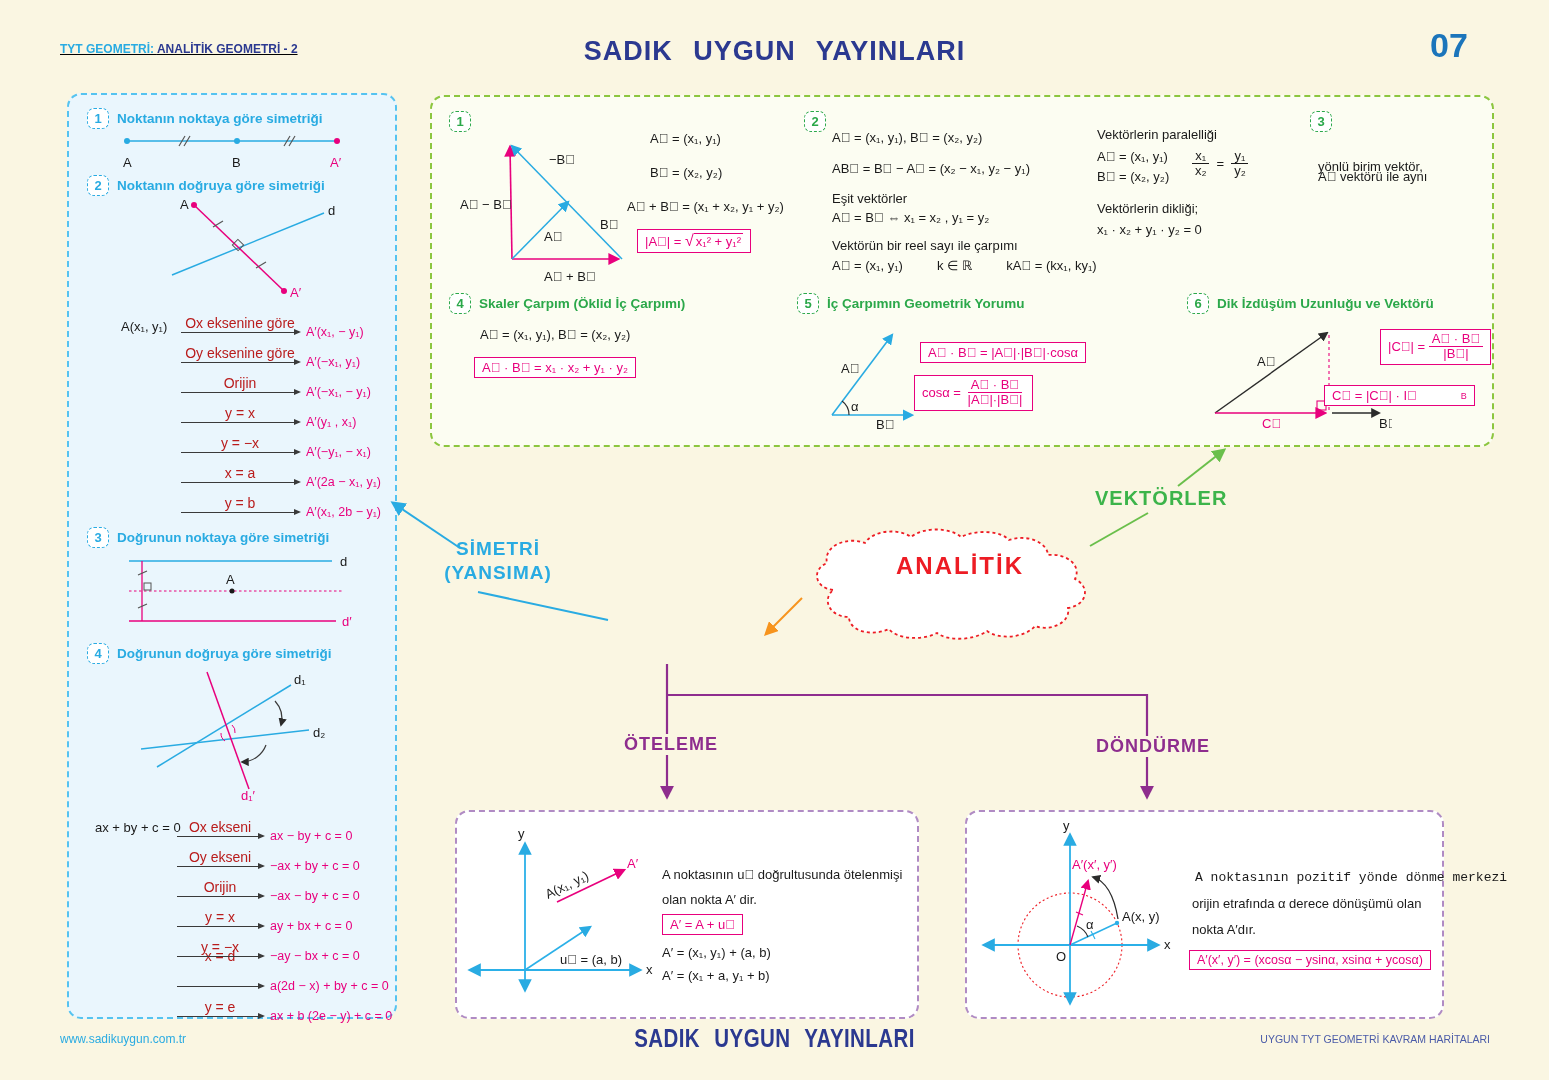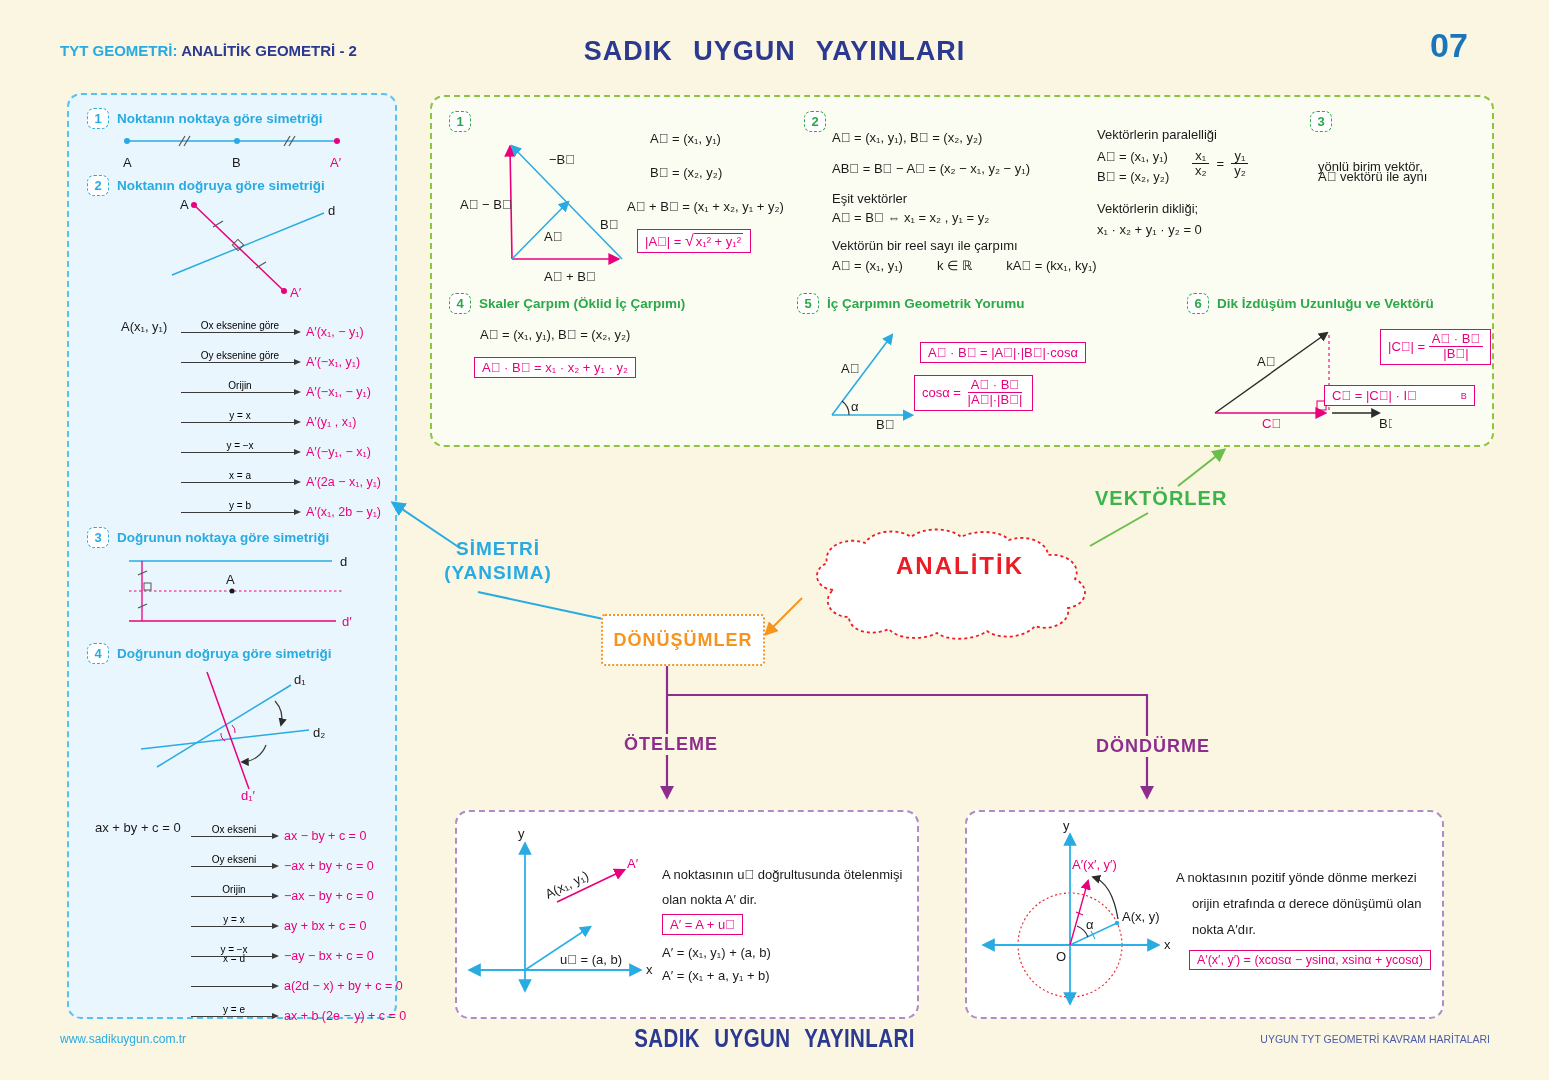--- a/index.html
+++ b/index.html
@@ -17,21 +17,21 @@
   .badge.green{color:#2BA84A;border-color:#2BA84A;}
   .sec-head{position:absolute;display:flex;align-items:center;gap:8px;}
   .sec-title{font-weight:bold;font-size:13.5px;}
   .sec-title.blue{color:#29ABE2;}
   .sec-title.green{color:#2BA84A;}
   .formula{font-size:13px;color:#1a1a1a;white-space:nowrap;}
   .pbox{display:inline-flex;align-items:center;border:1.3px solid #E8007D;color:#E8007D;
         padding:2px 7px;background:#fff;font-size:13px;white-space:nowrap;}
   .trow{display:flex;align-items:flex-end;height:30px;}
   .tlabelarrow{display:flex;flex-direction:column;align-items:center;}
-  .tlabel{font-size:10px;color:#000000;line-height:1.15;white-space:nowrap;}
+  .tlabel{font-size:14px;color:#b91c1c;line-height:1.15;white-space:nowrap;}
   .tarrow{width:100%;height:0;border-bottom:1.3px solid #3a3a3a;position:relative;margin-top:1px;}
   .tarrow::after{content:'';position:absolute;right:-2px;top:-3.5px;border-left:7px solid #3a3a3a;
         border-top:3.5px solid transparent;border-bottom:3.5px solid transparent;}
   .tresult{color:#E8007D;font-size:12.5px;margin-left:7px;position:relative;top:6px;white-space:nowrap;}
   .frac{display:inline-flex;flex-direction:column;align-items:center;line-height:1.1;vertical-align:middle;}
   .frac .fnum{border-bottom:1.2px solid currentColor;padding:0 3px;}
   .frac .fden{padding:0 3px;}
   .sqrt-body{border-top:1.2px solid currentColor;padding:0 2px;}
   .hand{font-weight:bold;letter-spacing:1px;}
   .crumb{background:#FAF6E2;padding:0 4px;}
@@ -58,21 +58,21 @@
         </marker>
       <marker id="ah-grn" viewBox="0 0 10 10" refX="8" refY="5" markerWidth="7" markerHeight="7" orient="auto-start-reverse">
           <path d="M0,0 L10,5 L0,10 z" fill="#6ABF4B"></path>
         </marker>
       <marker id="ah-org" viewBox="0 0 10 10" refX="8" refY="5" markerWidth="7" markerHeight="7" orient="auto-start-reverse">
           <path d="M0,0 L10,5 L0,10 z" fill="#F7941D"></path>
         </marker>
     </defs>
   </svg>
 
-  <div class="abs" style="left:60px;top:42px;font-size:15px;font-weight:bold;">
+  <div class="abs" style="left:60px;top:42px;font-size:12px;font-weight:bold;text-decoration:underline;">
     <span style="color:#29ABE2;">TYT GEOMETRİ:</span>
     <span style="color:#2B3990;">ANALİTİK GEOMETRİ - 2</span>
   </div>
   <div class="abs" style="left:0;top:36px;width:1549px;text-align:center;font-size:27px;font-weight:bold;color:#2B3990;letter-spacing:1px;word-spacing:12px;">SADIK UYGUN YAYINLARI</div>
   <div class="abs" style="left:1430px;top:26px;font-size:34px;font-weight:bold;color:#1B75BB;">07</div>
 
   <div id="left-panel" class="panel">
 
     <div class="sec-head" style="left:18px;top:13px;">
       <span class="badge blue">1</span>
@@ -195,21 +195,21 @@
       <path d="M 137,78 A 26,26 0 0 1 113,95" fill="none" stroke="#3a3a3a" stroke-width="1.2" marker-end="url(#ah-blk)"></path>
       <path d="M 103,58 A 9,9 0 0 1 106,66" fill="none" stroke="#E8007D" stroke-width="1"></path>
       <path d="M 92,66 A 9,9 0 0 0 96,74" fill="none" stroke="#E8007D" stroke-width="1"></path>
       <text x="165" y="17" font-size="13" fill="#1a1a1a">d₁</text>
       <text x="184" y="70" font-size="13" fill="#1a1a1a">d₂</text>
       <text x="112" y="133" font-size="13" fill="#E8007D">d₁′</text>
     </svg>
 
     <div class="abs" style="left:0;top:712px;width:326px;">
       <div class="abs formula" style="left:26px;top:13px;">ax + by + c = 0</div>
-      <div class="abs" style="left:122px;top:0;text-align:right;">
+      <div class="abs" style="left:108px;top:0;text-align:right;">
         <div class="trow">
             <div class="tlabelarrow" style="width:86px;">
               <span class="tlabel">Ox ekseni</span>
               <span class="tarrow"></span>
             </div>
             <div class="tresult">ax − by + c = 0</div>
           </div>
         <div class="trow">
             <div class="tlabelarrow" style="width:86px;">
               <span class="tlabel">Oy ekseni</span>
@@ -379,23 +379,20 @@
     <path d="M 38,62 C 20,60 16,42 32,35 C 28,18 52,8 70,15 C 78,2 104,0 116,9 C 130,-2 156,0 166,9 C 182,1 206,3 214,12 C 232,6 252,14 253,27 C 271,25 287,37 280,51 C 296,59 292,77 273,80 C 276,94 256,104 240,98 C 230,110 204,112 192,103 C 178,113 152,113 142,105 C 126,113 102,111 94,101 C 76,109 54,103 54,89 C 36,89 26,73 38,62 Z" fill="#FFFFFF" stroke="#ED1C24" stroke-width="1.8" stroke-dasharray="3 3"></path>
   </svg>
   <div class="abs hand" style="left:795px;top:550px;width:330px;text-align:center;color:#ED1C24;font-size:24px;line-height:1.35;letter-spacing:2px;">
     <div>ANALİTİK</div>
   </div>
 
   <div class="abs hand" style="left:1095px;top:487px;color:#3CB44A;font-size:20px;">VEKTÖRLER</div>
   <div class="abs hand" style="left:438px;top:537px;width:120px;text-align:center;color:#29ABE2;font-size:19px;line-height:1.25;">
     <div>SİMETRİ</div>
     <div>(YANSIMA)</div>
-  </div>
-  <div class="abs" style="left:601px;top:614px;width:160px;height:48px;background:#fff;border:2px dotted #F7941D;border-radius:4px;display:flex;align-items:center;justify-content:center;">
-    <span class="hand" style="color:#F7941D;font-size:18px;">DÖNÜŞÜMLER</span>
   </div>
   <div class="abs hand crumb" style="left:607px;top:734px;width:120px;text-align:center;color:#8E2D8E;font-size:18px;">ÖTELEME</div>
   <div class="abs hand crumb" style="left:1087px;top:736px;width:124px;text-align:center;color:#8E2D8E;font-size:18px;">DÖNDÜRME</div>
 
   <div id="translate-panel" class="panel">
     <svg class="abs" style="left:5px;top:10px;" width="195" height="190" viewBox="0 0 195 190">
       <line x1="63" y1="168" x2="63" y2="22" stroke="#2BB0E8" stroke-width="1.8" marker-start="url(#ah-blue)" marker-end="url(#ah-blue)"></line>
       <line x1="8" y1="148" x2="178" y2="148" stroke="#2BB0E8" stroke-width="1.8" marker-start="url(#ah-blue)" marker-end="url(#ah-blue)"></line>
       <line x1="63" y1="148" x2="128" y2="105" stroke="#2BB0E8" stroke-width="1.6" marker-end="url(#ah-blue)"></line>
       <line x1="95" y1="80" x2="162" y2="48" stroke="#E8007D" stroke-width="1.6" marker-end="url(#ah-mag)"></line>
@@ -424,21 +421,21 @@
       <line x1="104" y1="95" x2="111" y2="98" stroke="#E8007D" stroke-width="1.1"></line>
       <path d="M 146,102 Q 140,66 121,60" fill="none" stroke="#2b2b2b" stroke-width="1.3" marker-end="url(#ah-blk)"></path>
       <path d="M 116,120 A 20,20 0 0 0 105,109" fill="none" stroke="#2b2b2b" stroke-width="1.1"></path>
       <text x="91" y="13" font-size="13" fill="#1a1a1a">y</text>
       <text x="192" y="132" font-size="13" fill="#1a1a1a">x</text>
       <text x="84" y="144" font-size="13" fill="#1a1a1a">O</text>
       <text x="114" y="112" font-size="13" fill="#1a1a1a">α</text>
       <text x="150" y="104" font-size="13" fill="#1a1a1a">A(x, y)</text>
       <text x="100" y="52" font-size="13" fill="#E8007D">A′(x′, y′)</text>
     </svg>
-    <div class="abs formula" style="left:209px;top:58px;">A noktasının pozitif yönde dönme merkezi</div>
+    <div class="abs formula" style="left:228px;top:58px;font-family:Liberation Mono, monospace;">A noktasının pozitif yönde dönme merkezi</div>
     <div class="abs formula" style="left:225px;top:84px;">orijin etrafında α derece dönüşümü olan</div>
     <div class="abs formula" style="left:225px;top:110px;">nokta A′dır.</div>
     <div class="pbox abs" style="left:222px;top:138px;font-size:12.5px;">A′(x′, y′) = (xcosα − ysinα, xsinα + ycosα)</div>
   </div>
 
   <div class="abs" style="left:60px;top:1032px;font-size:12px;color:#29ABE2;">www.sadikuygun.com.tr</div>
   <div class="abs" style="left:0;top:1024px;width:1549px;text-align:center;font-size:25px;font-weight:bold;color:#2B3990;transform:scaleX(0.82);letter-spacing:0.5px;word-spacing:10px;">SADIK UYGUN YAYINLARI</div>
   <div class="abs" style="left:1185px;top:1033px;width:305px;text-align:right;font-size:10.5px;color:#4A5BA8;">UYGUN TYT GEOMETRİ KAVRAM HARİTALARI</div>
 
 </div>

